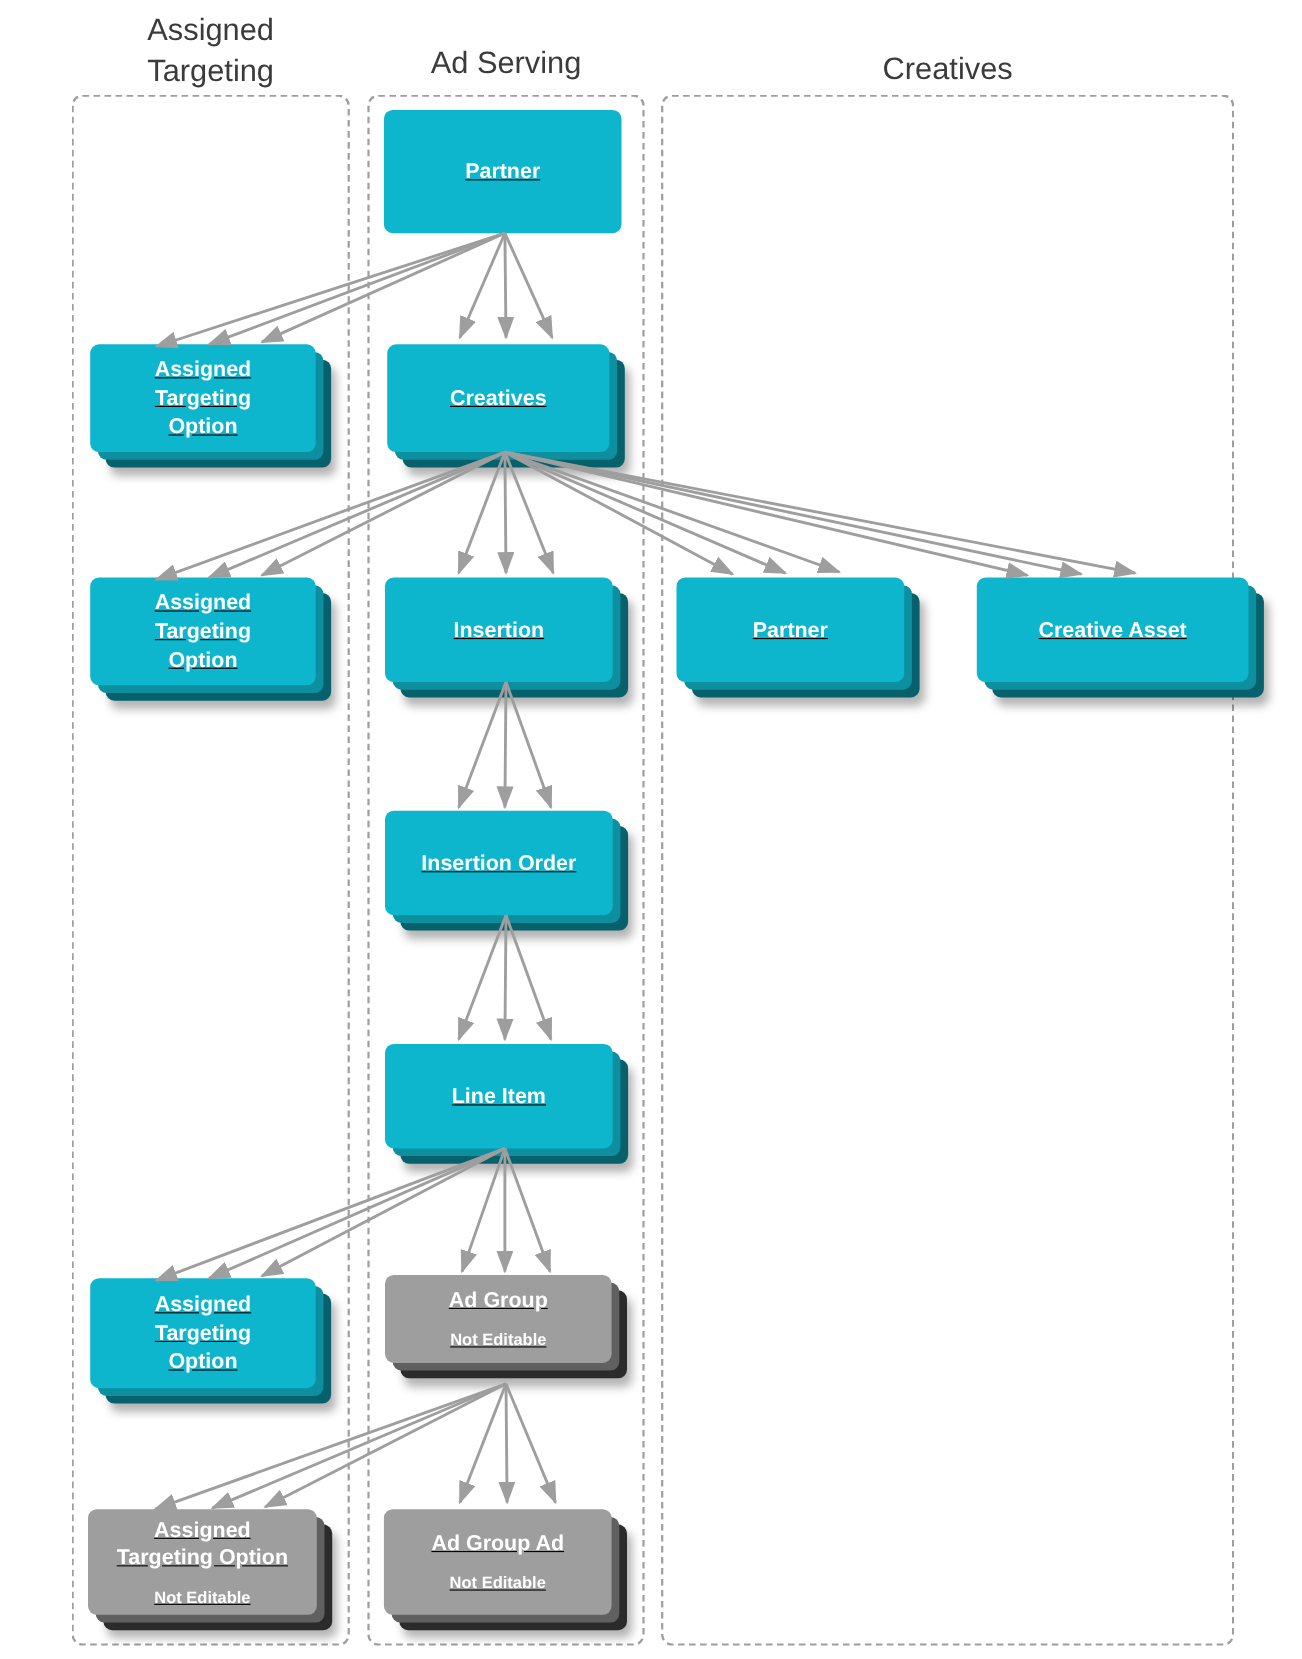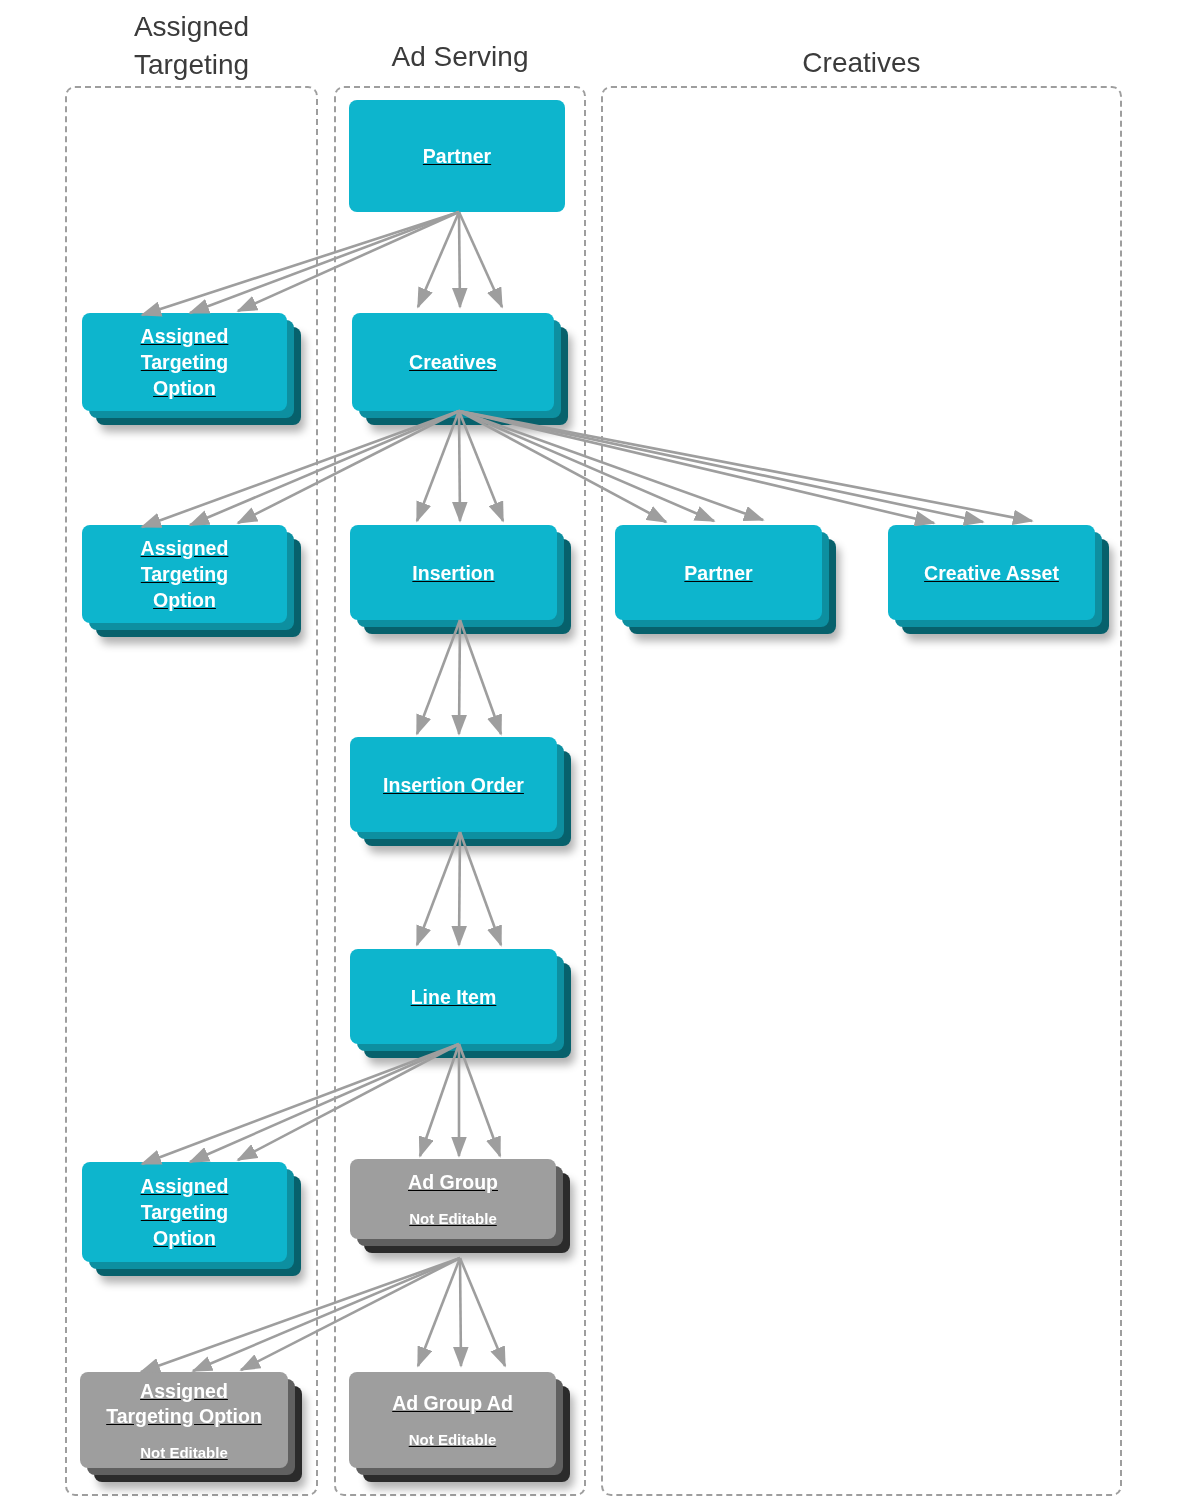--- a/index.html
+++ b/index.html
@@ -101,21 +101,21 @@
           <div class="label">Insertion</div>
         </div>
       </div>
       <div class="node v-cyan" style="left: 615px; top: 525px; width: 207px; height: 95px;">
         <div class="layer back"></div>
         <div class="layer mid"></div>
         <div class="front">
           <div class="label">Partner</div>
         </div>
       </div>
-      <div class="node v-cyan" style="left: 888px; top: 525px; width: 207px; height: 95px;">
+      <div class="node v-cyan" style="left: 888px; top: 525px; width: 207px; height: 95px; padding-left: 40px;">
         <div class="layer back"></div>
         <div class="layer mid"></div>
         <div class="front">
           <div class="label">Creative Asset</div>
         </div>
       </div>
       <div class="node v-cyan" style="left: 350px; top: 737px; width: 207px; height: 95px;">
         <div class="layer back"></div>
         <div class="layer mid"></div>
         <div class="front">

